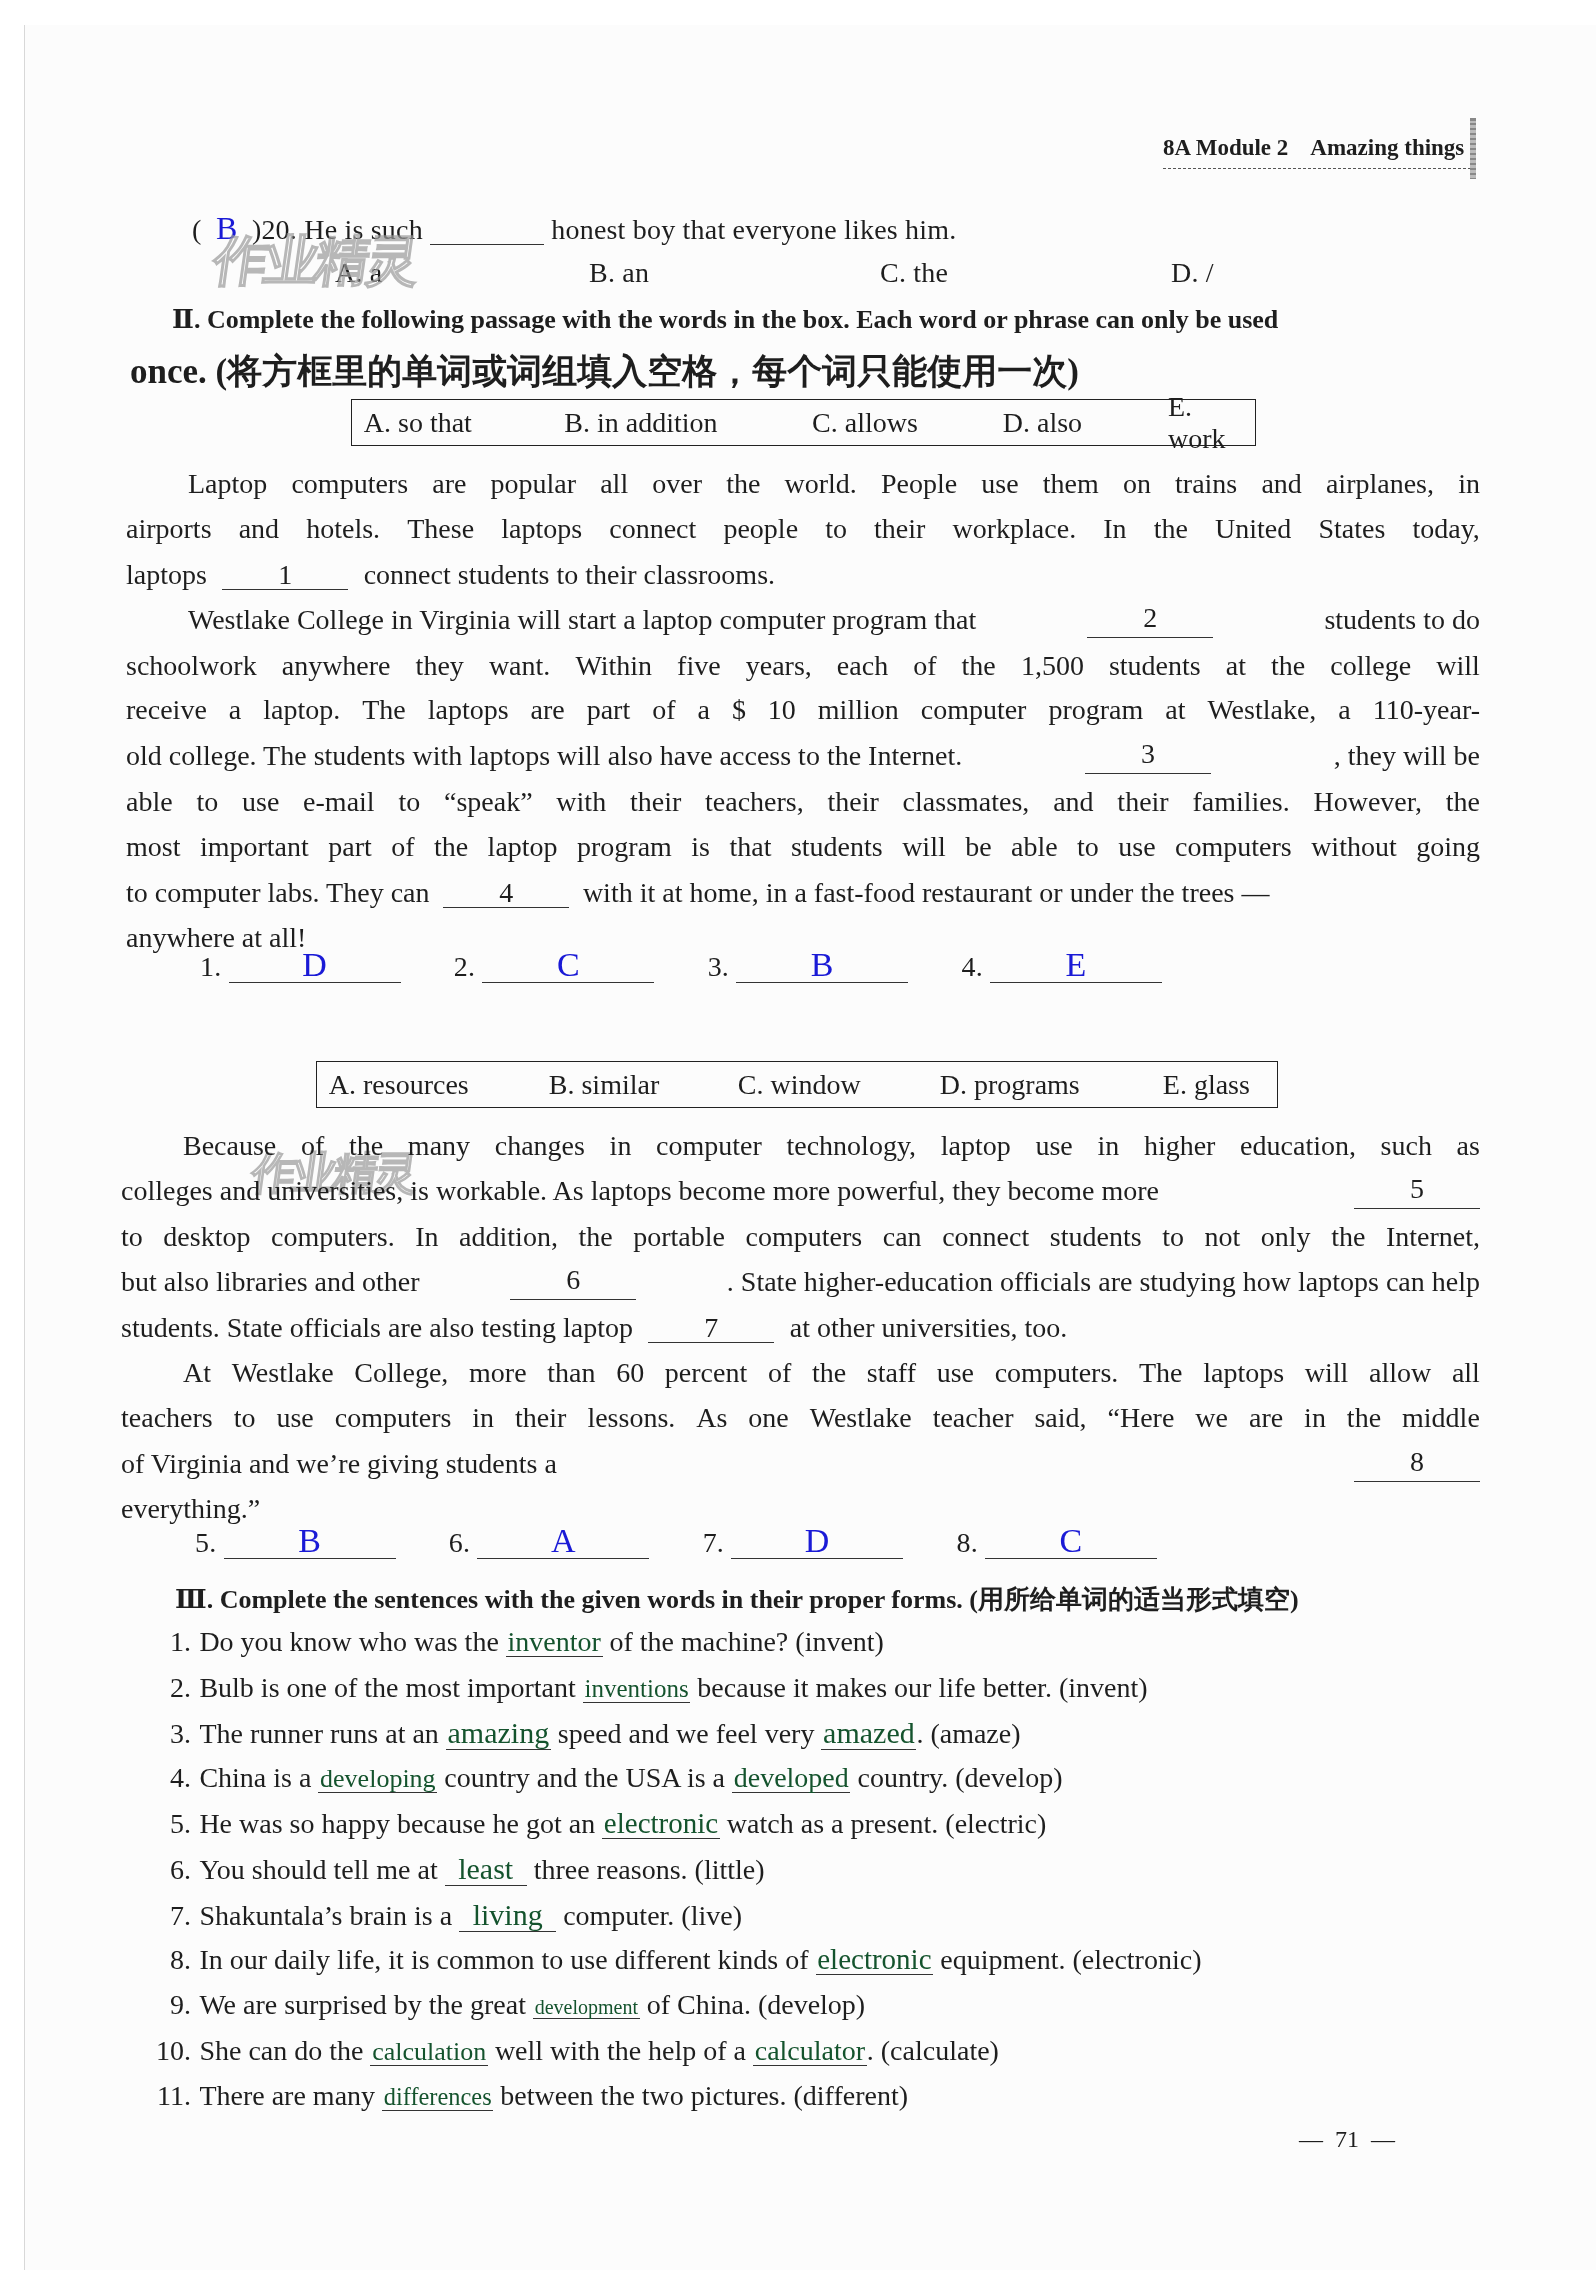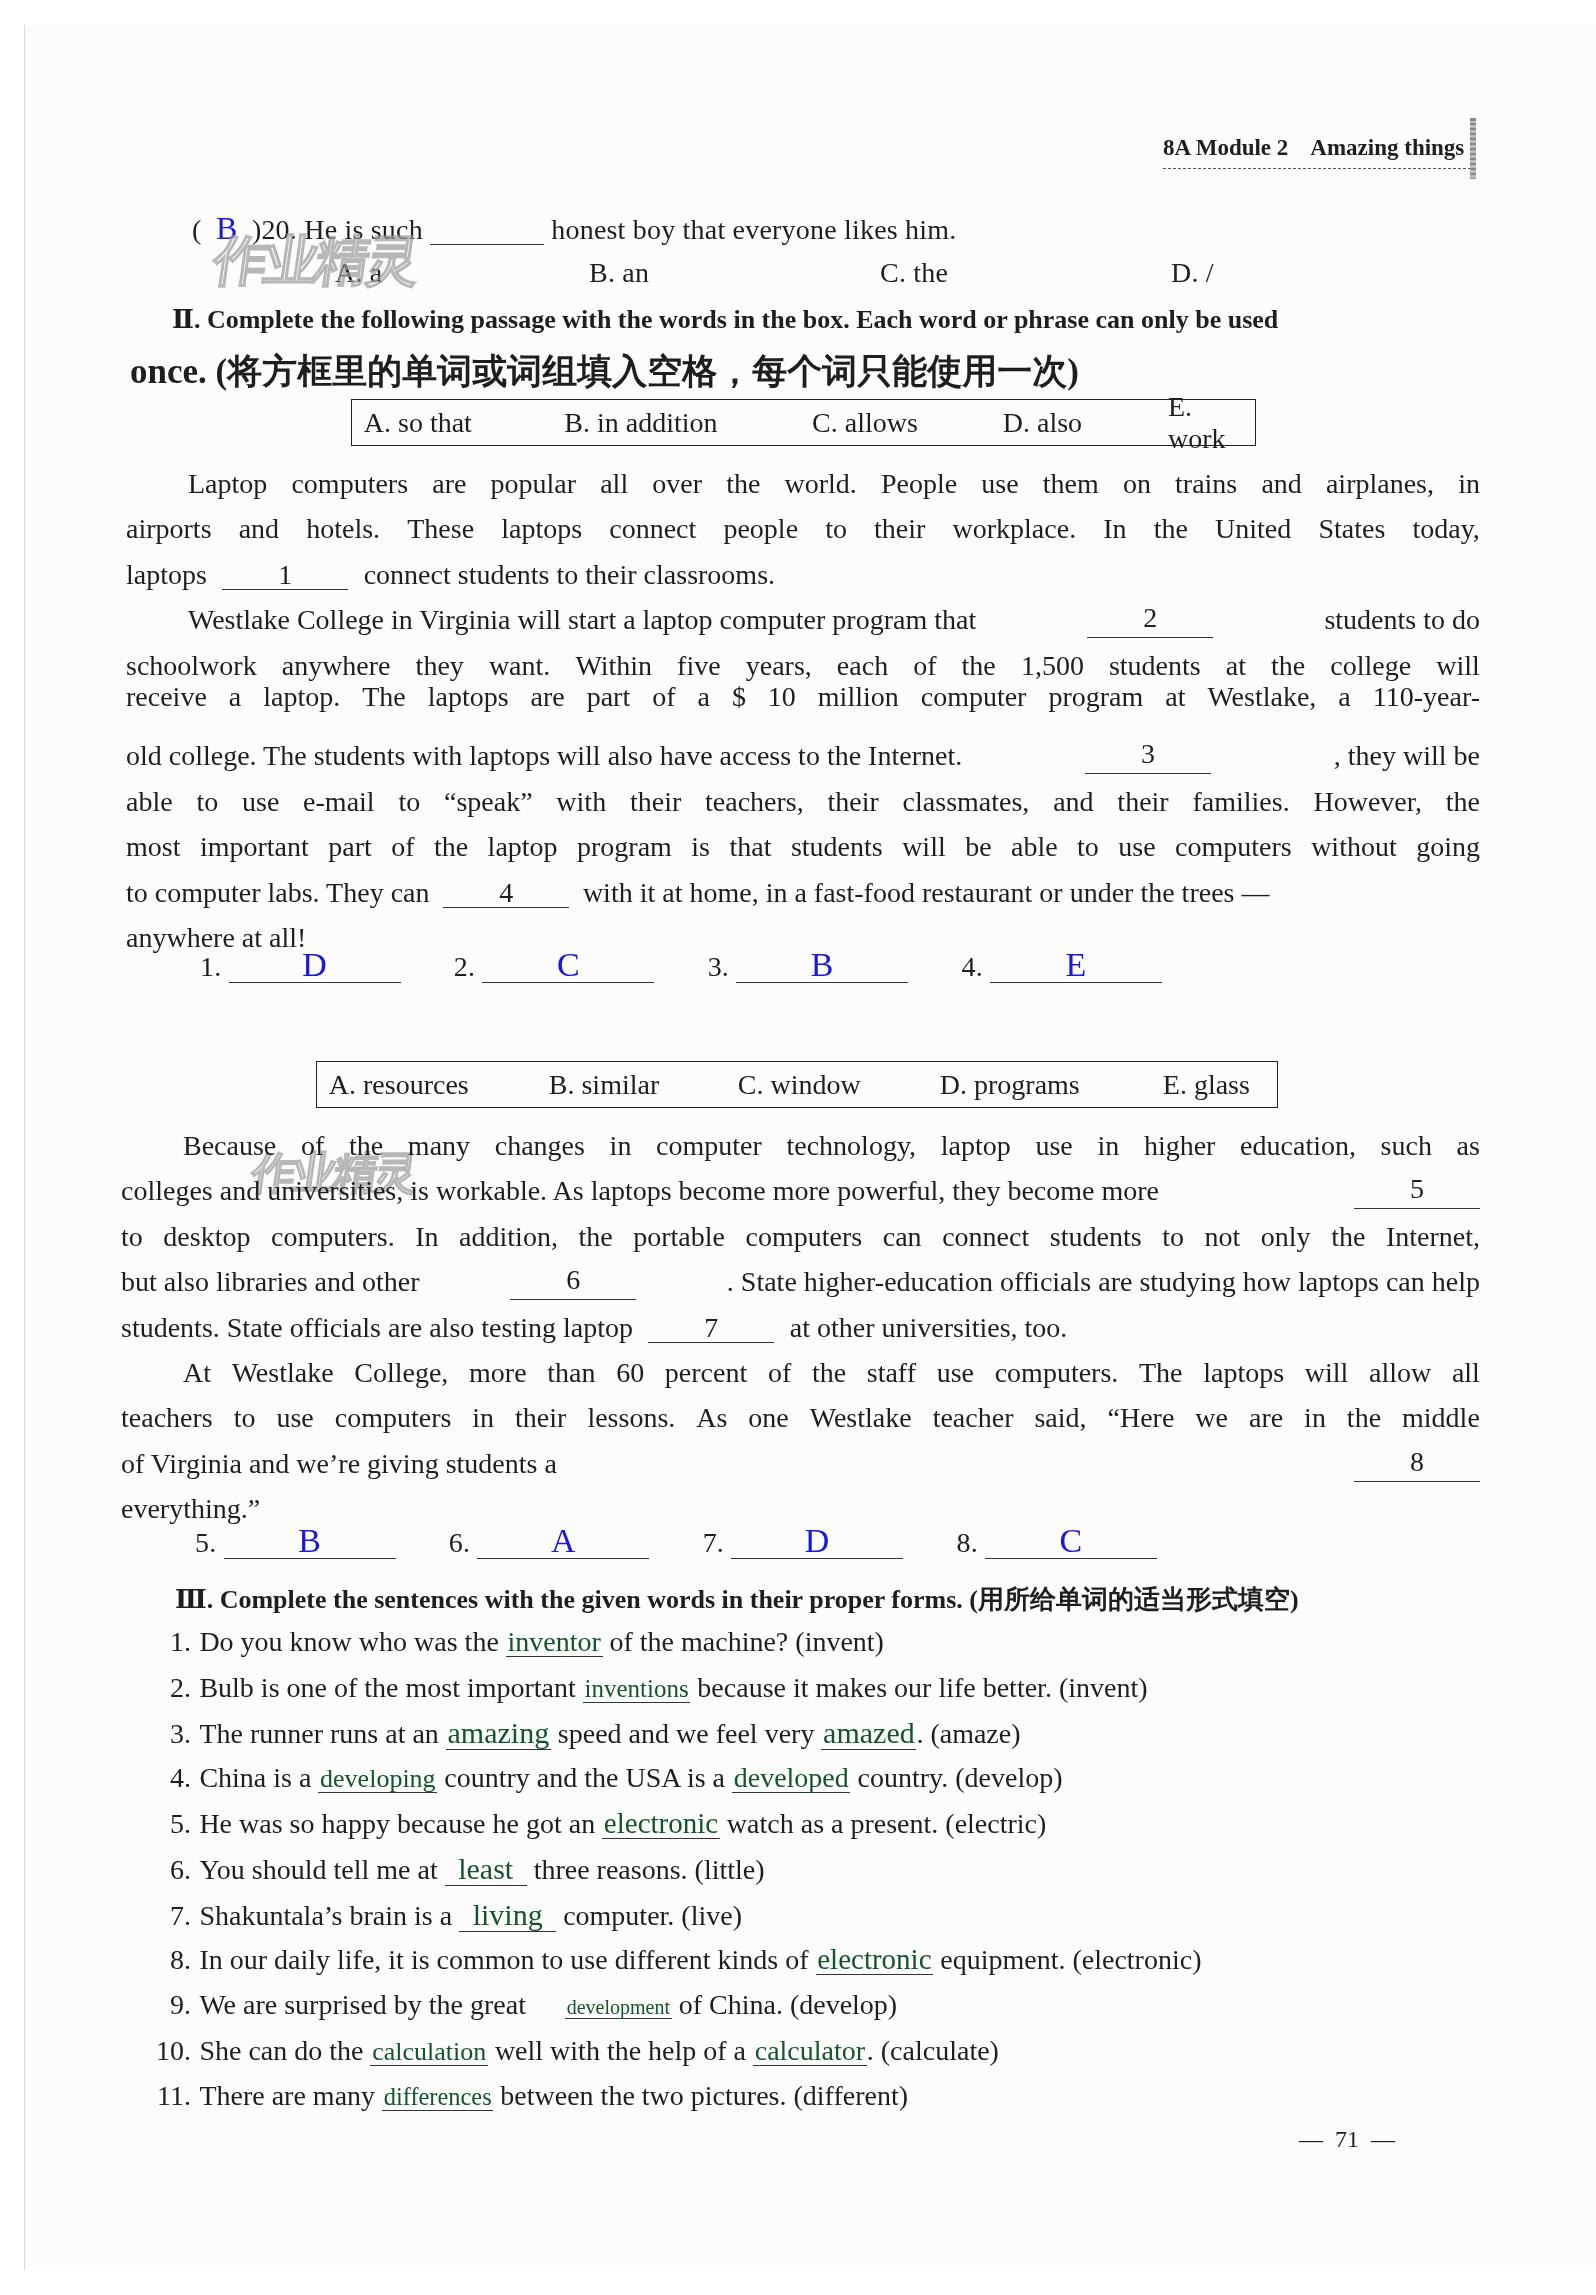--- a/index.html
+++ b/index.html
@@ -144,21 +144,21 @@
       <span>each</span>
       <span>of</span>
       <span>the</span>
       <span>1,500</span>
       <span>students</span>
       <span>at</span>
       <span>the</span>
       <span>college</span>
       <span>will</span>
     </div>
-  <div class="line justify" style="top:213px;">
+  <div class="line justify" style="top:226px;">
       <span>receive</span>
       <span>a</span>
       <span>laptop.</span>
       <span>The</span>
       <span>laptops</span>
       <span>are</span>
       <span>part</span>
       <span>of</span>
       <span>a</span>
       <span>$</span>
@@ -371,21 +371,21 @@
 <div class="sent" style="left:151px; top:1853px;">
   <span class="num">6.</span><span>You should tell me at </span><span class="fill" style="font-size:30px; padding:0 13.5px;">least</span><span> three reasons. (little)</span>
 </div>
 <div class="sent" style="left:151px; top:1899px;">
   <span class="num">7.</span><span>Shakuntala’s brain is a </span><span class="fill" style="font-size:30px; padding:0 13.5px;">living</span><span> computer. (live)</span>
 </div>
 <div class="sent" style="left:151px; top:1944px;">
   <span class="num">8.</span><span>In our daily life, it is common to use different kinds of </span><span class="fill" style="font-size:29px;">electronic</span><span> equipment. (electronic)</span>
 </div>
 <div class="sent" style="left:151px; top:1989px;">
-  <span class="num">9.</span><span>We are surprised by the great </span><span class="fill" style="font-size:20px;margin-left:32px;">development</span><span> of China. (develop)</span>
+  <span class="num">9.</span><span>We are surprised by the great </span><span class="fill" style="font-size:20px;">development</span><span> of China. (develop)</span>
 </div>
 <div class="sent" style="left:151px; top:2035px;">
   <span class="num">10.</span><span>She can do the </span><span class="fill" style="font-size:26px;">calculation</span><span> well with the help of a </span><span class="fill" style="font-size:28px;">calculator</span><span>. (calculate)</span>
 </div>
 <div class="sent" style="left:151px; top:2080px;">
   <span class="num">11.</span><span>There are many </span><span class="fill" style="font-size:24.4px;">differences</span><span> between the two pictures. (different)</span>
 </div>
 
 <div class="pagenum">
   <span>—</span>&nbsp;&nbsp;<span>71</span>&nbsp;&nbsp;<span>—</span>

